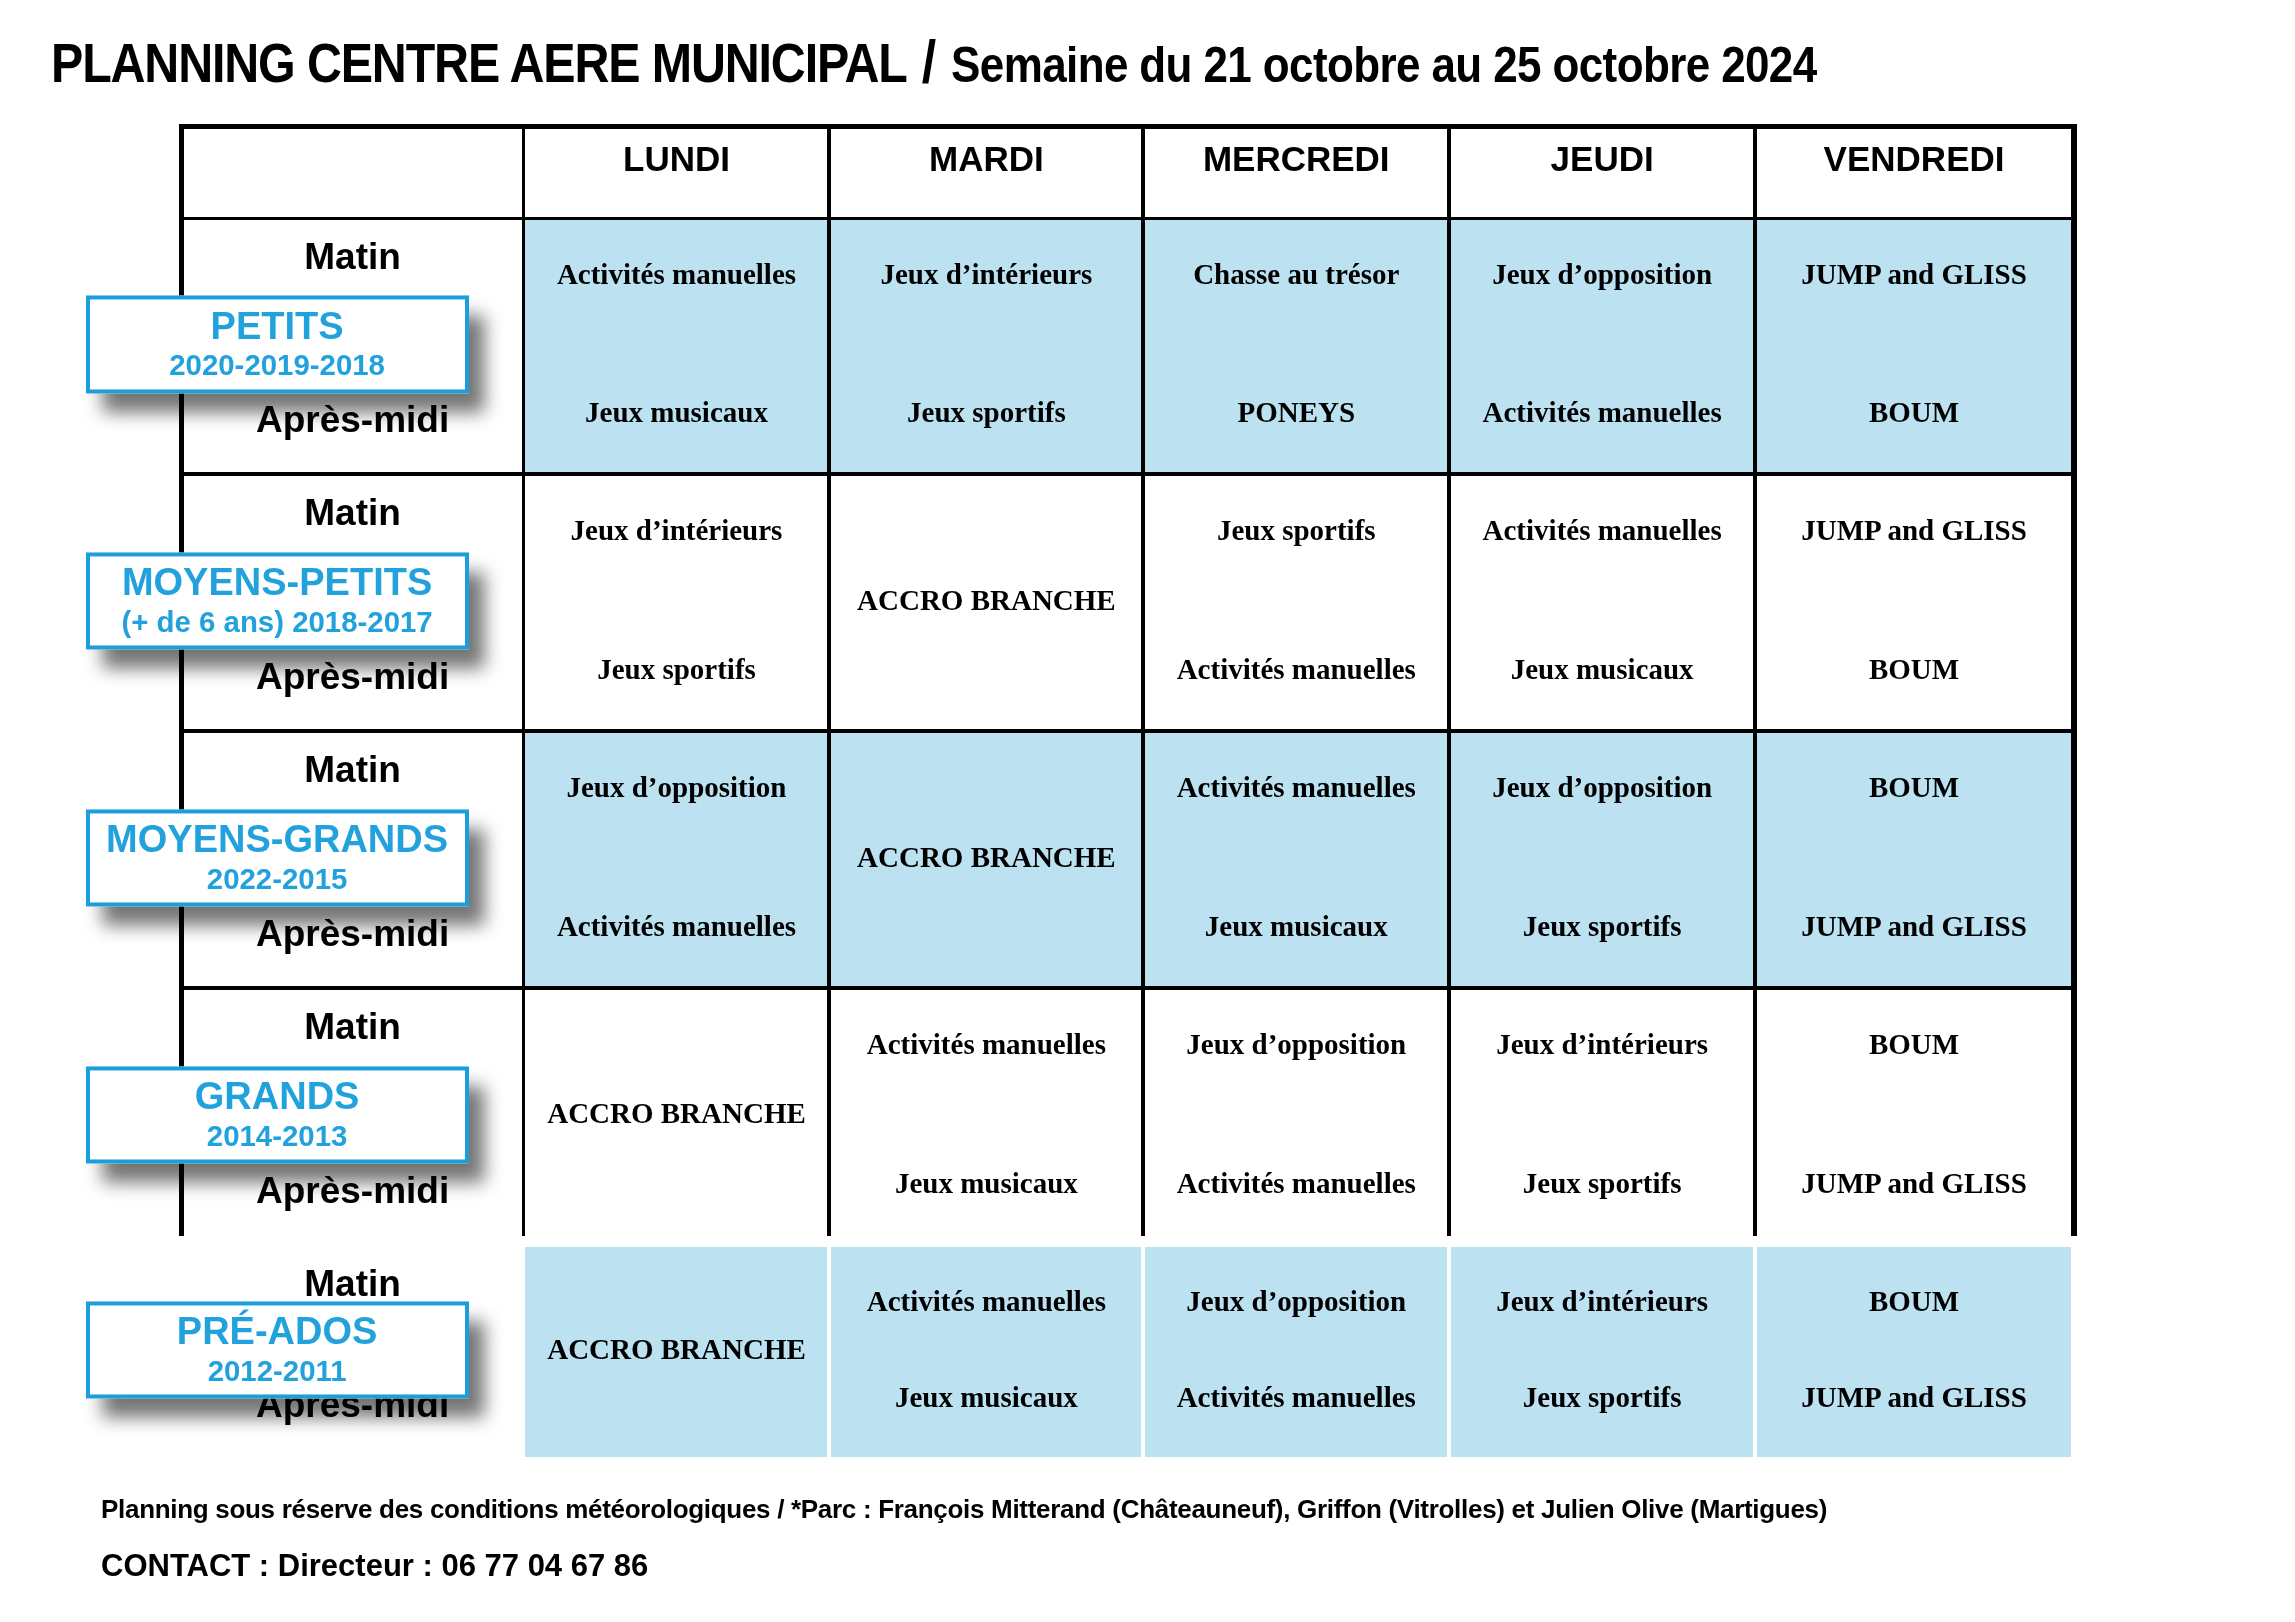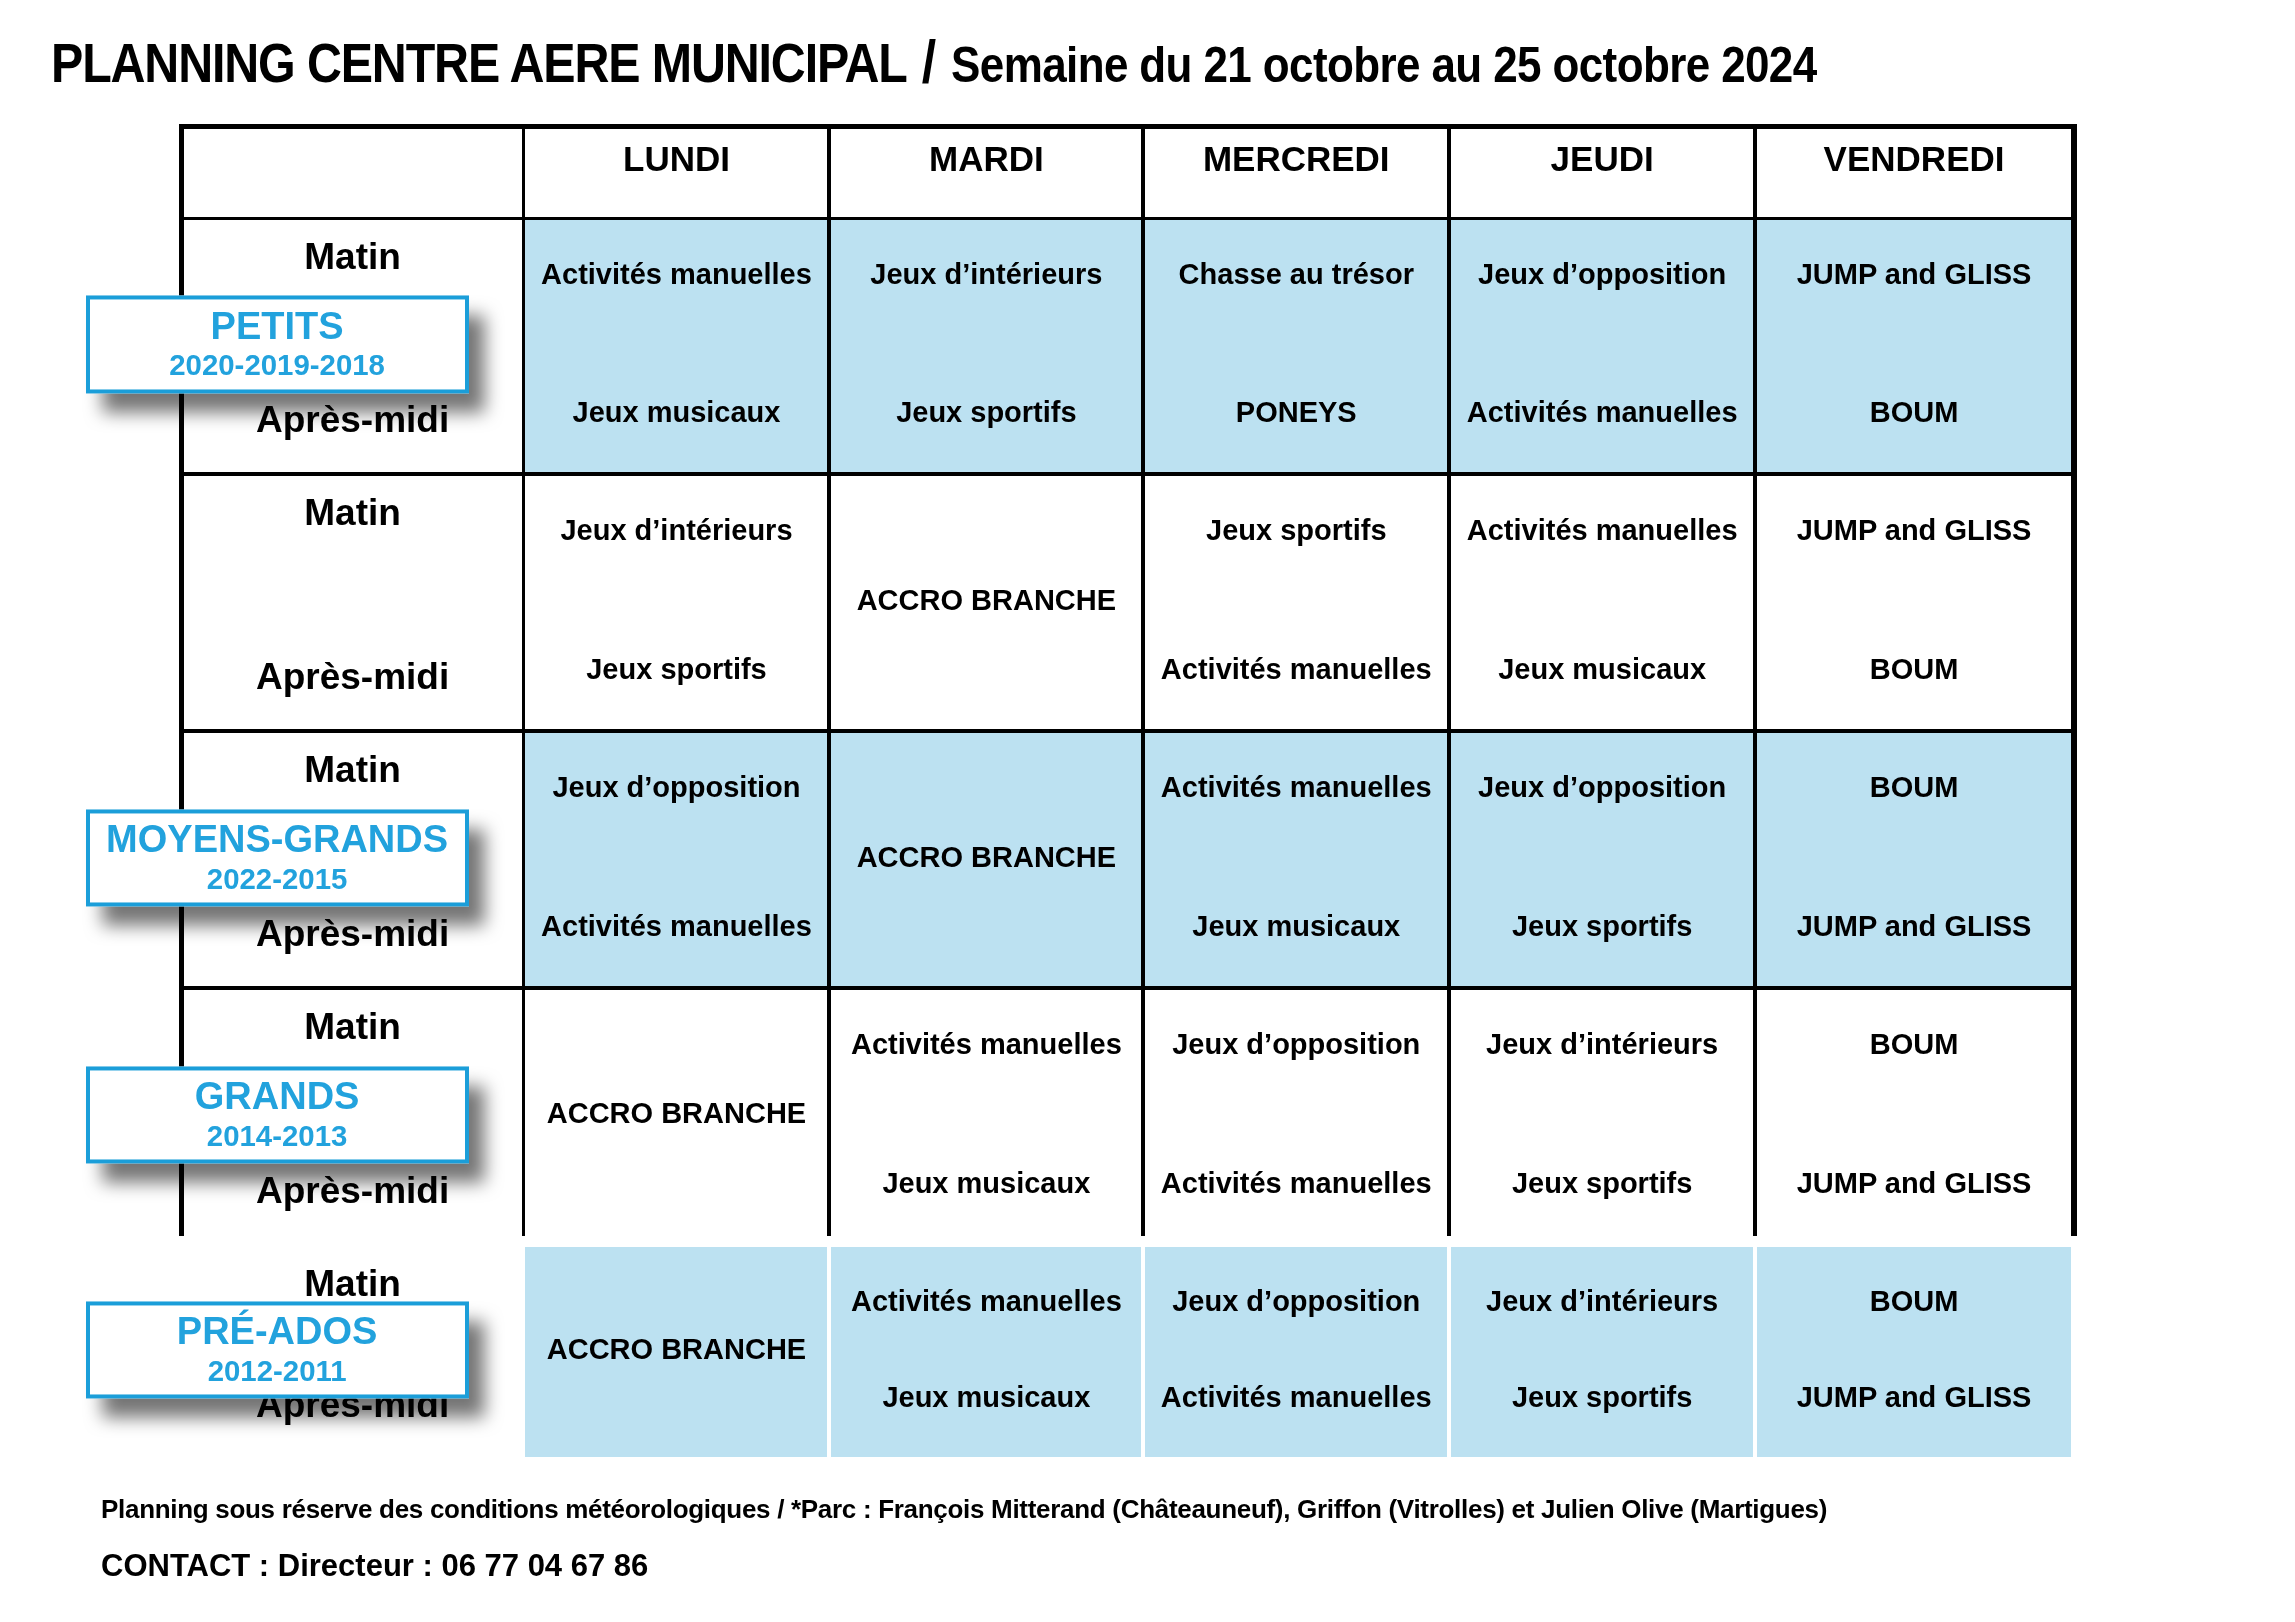--- a/index.html
+++ b/index.html
@@ -60,21 +60,21 @@
     text-align: center; padding: 5.2px 2.6px 6.5px;
     z-index: 3;
   }
   .badge-name  { font-size: 38px; color: #22a2dd; line-height: 1.15; white-space: nowrap; }
   .badge-years { font-size: 29.4px; color: #22a2dd; line-height: 1.15; white-space: nowrap; }
 
   .cell {
     display: flex; flex-direction: column; justify-content: space-between; align-items: center;
     text-align: center;
     padding: 33px 5.2px 38px;
-    font-size: 29px; line-height: 1.5;
+    font-size: 29px; line-height: 1.5; font-family: Liberation Serif, serif;
   }
   .cell.single { justify-content: center; }
   .cell.blue  { background: #bce1f1; }
   .cell.white { background: #ffffff; }
   .act { max-width: 283px; }
 
   
   .footnote {
     position: absolute; left: 101px; top: 1494px;
     font-size: 26px; letter-spacing: -0.3px; white-space: nowrap;
@@ -139,20 +139,24 @@
         <div class="act">Jeux d’opposition</div>
         <div class="act">Activités manuelles</div>
       </div>
       <div class="cell blue">
         <div class="act">JUMP and GLISS</div>
         <div class="act">BOUM</div>
       </div>
 
       <div class="lcell">
         <span class="period">Matin</span>
+        <div class="badge">
+          <div class="badge-name">MOYENS-PETITS</div>
+          <div class="badge-years">(+ de 6 ans) 2018-2017</div>
+        </div>
         <span class="period">Après-midi</span>
       </div>
       <div class="cell white">
         <div class="act">Jeux d’intérieurs</div>
         <div class="act">Jeux sportifs</div>
       </div>
       <div class="cell white single">
         <div class="act">ACCRO BRANCHE</div>
       </div>
       <div class="cell white">

